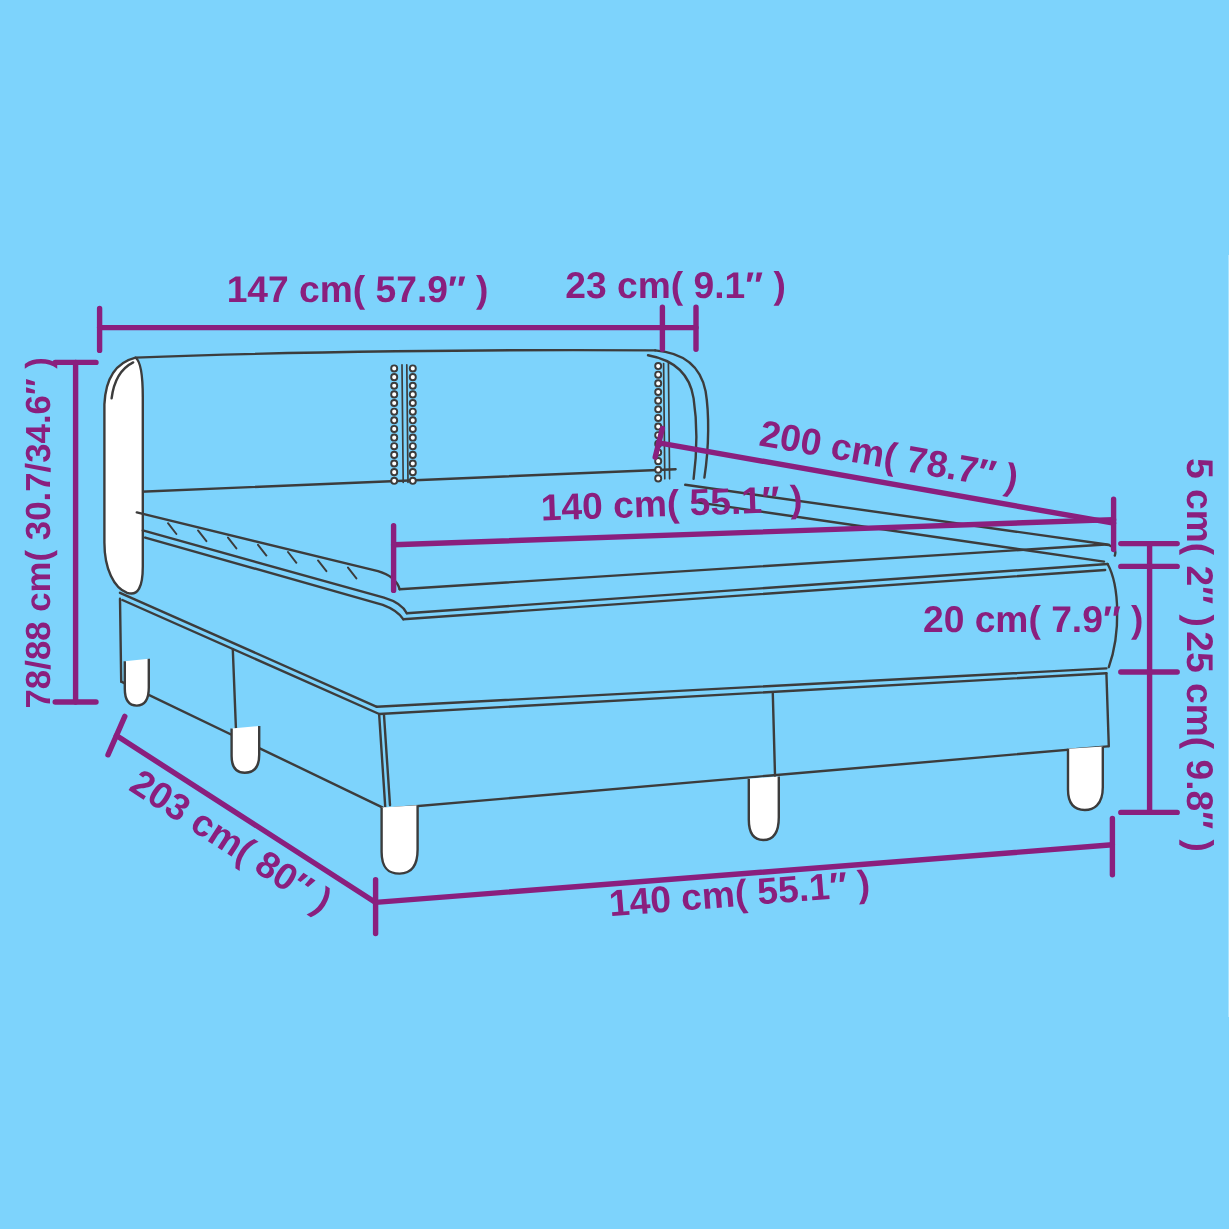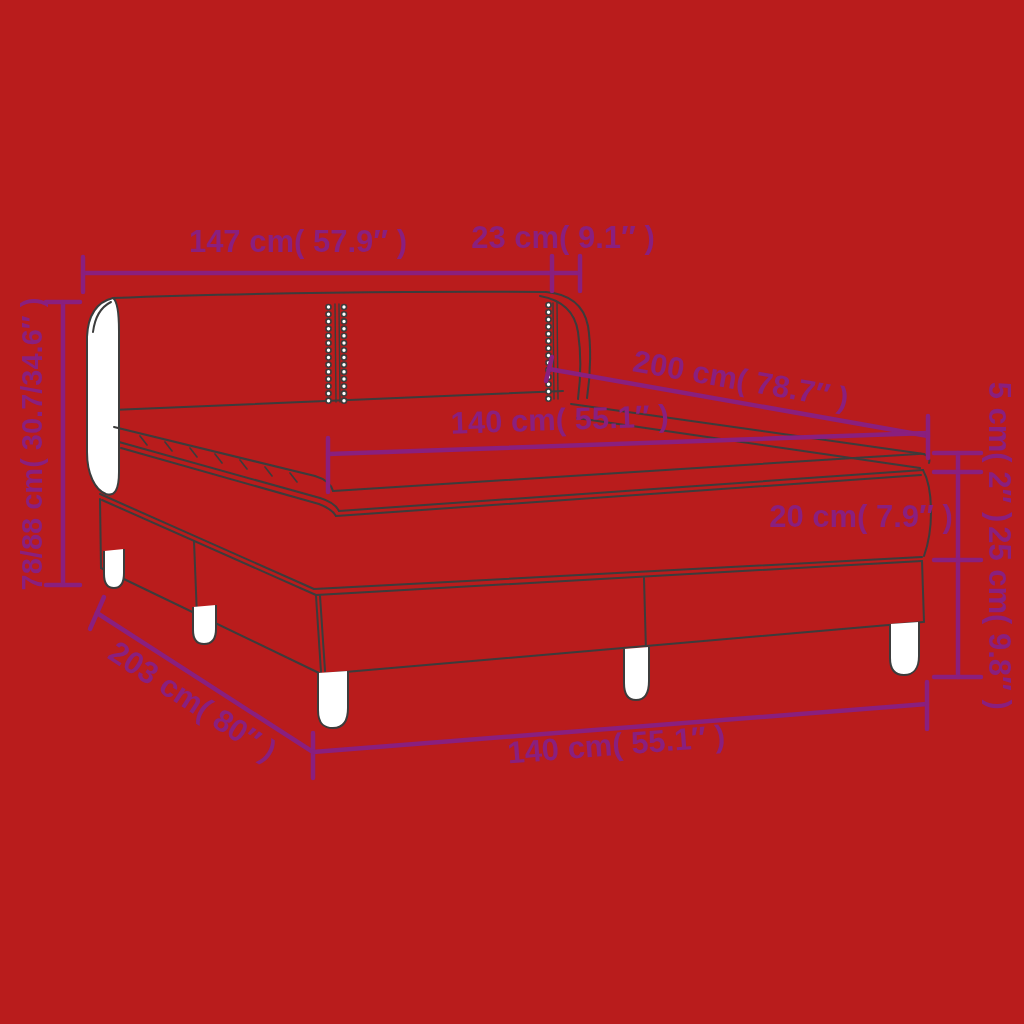--- a/index.html
+++ b/index.html
@@ -1,16 +1,16 @@
 <!DOCTYPE html>
 <html><head>
 <meta charset="utf-8">
 <style>
   html,body{margin:0;padding:0;background:#ffffff;}
-  .stage{position:relative;width:1024px;height:1024px;background:#b91c1c;overflow:hidden;
+  .stage{position:relative;width:1024px;height:1024px;background:#7dd3fc;overflow:hidden;
          font-family:"Liberation Sans", sans-serif;}
   svg{position:absolute;left:0;top:0;}
   .outline{fill:none;stroke:#3C3C3C;stroke-width:2;stroke-linecap:round;stroke-linejoin:round;}
   .outline-fill{fill:#ffffff;stroke:#3C3C3C;stroke-width:2;stroke-linejoin:round;}
   .dim{fill:none;stroke:#8A1F7E;stroke-width:4.5;stroke-linecap:round;}
   .dimtext{fill:#8A1F7E;font-weight:bold;font-size:31px;font-family:"Liberation Sans",sans-serif;}
   .dimtext-small{font-size:29px;}
   .studs-outer{fill:none;stroke:#3C3C3C;stroke-width:6.6;stroke-dasharray:0.1 7.1;stroke-linecap:round;}
   .studs-inner{fill:none;stroke:#ffffff;stroke-width:3.4;stroke-dasharray:0.1 7.1;stroke-linecap:round;}
 </style>

